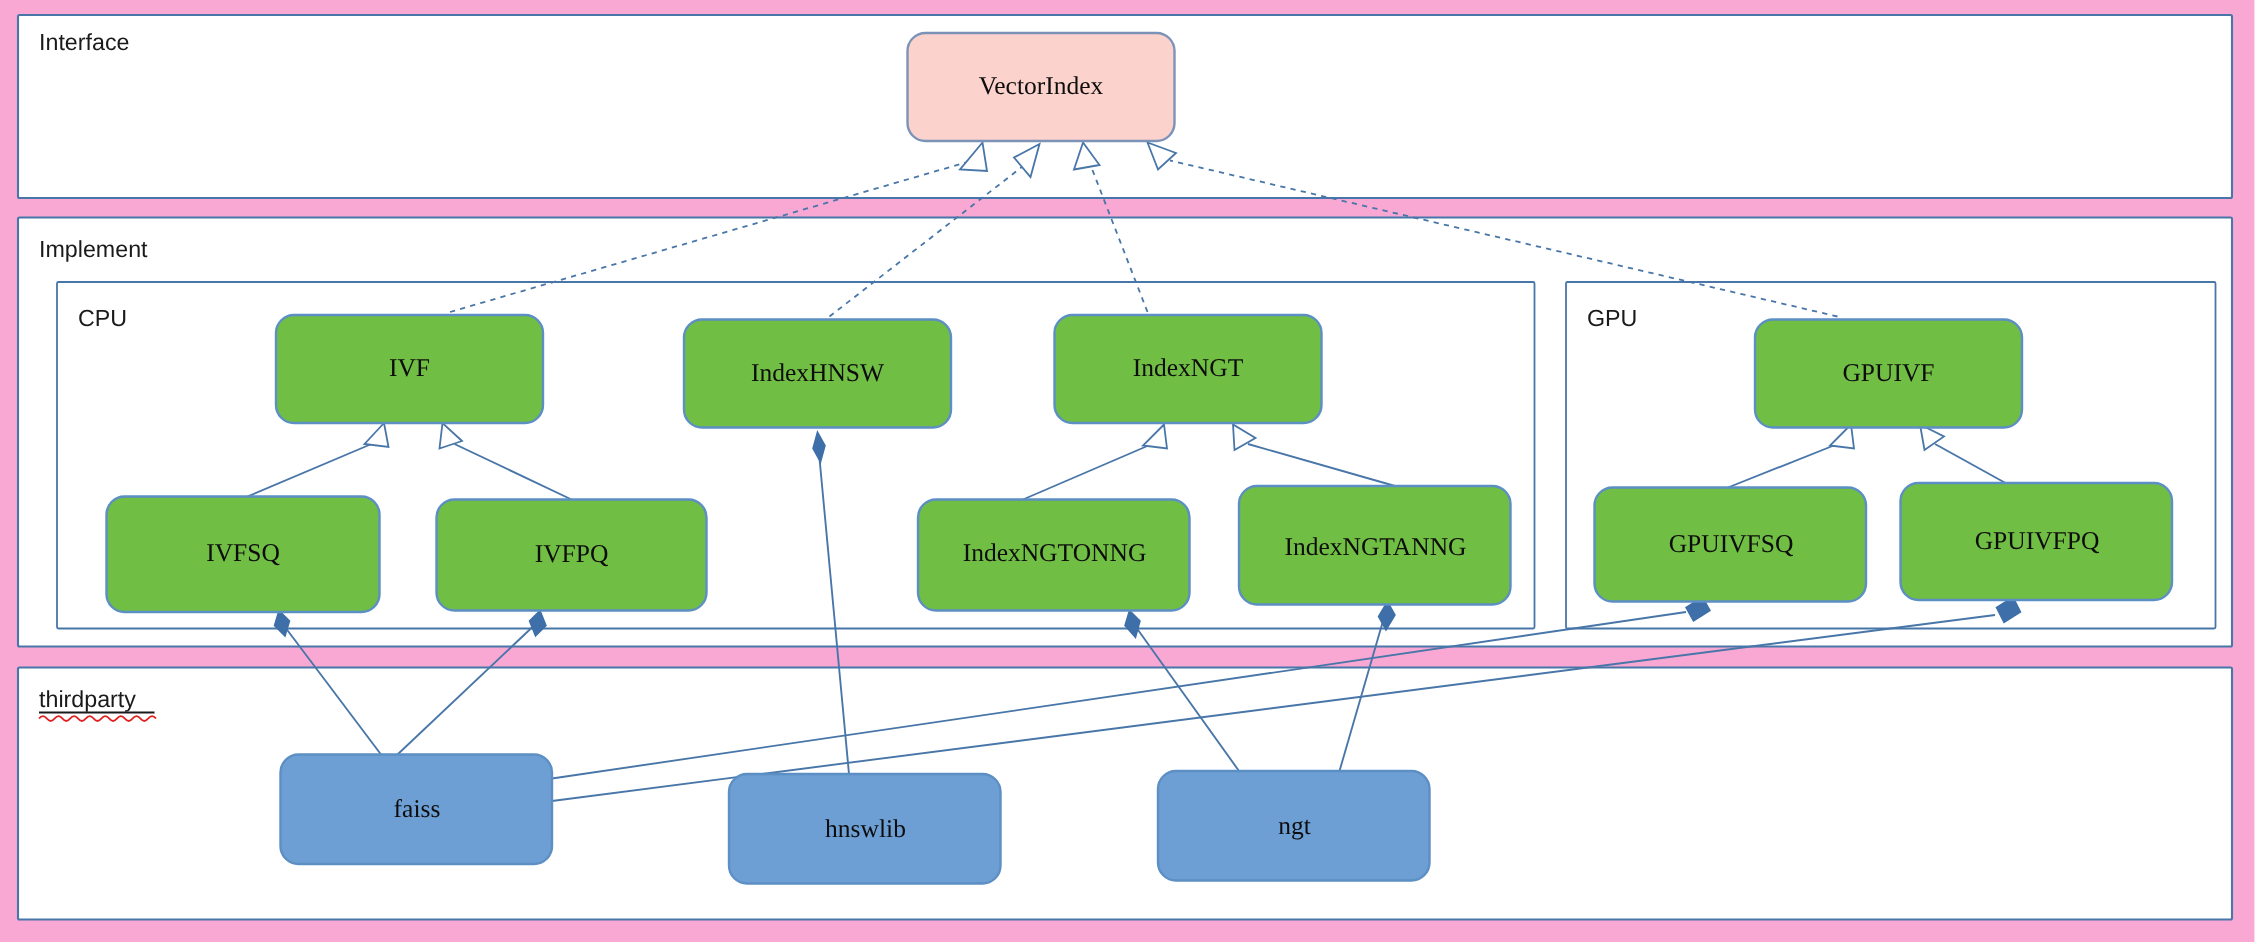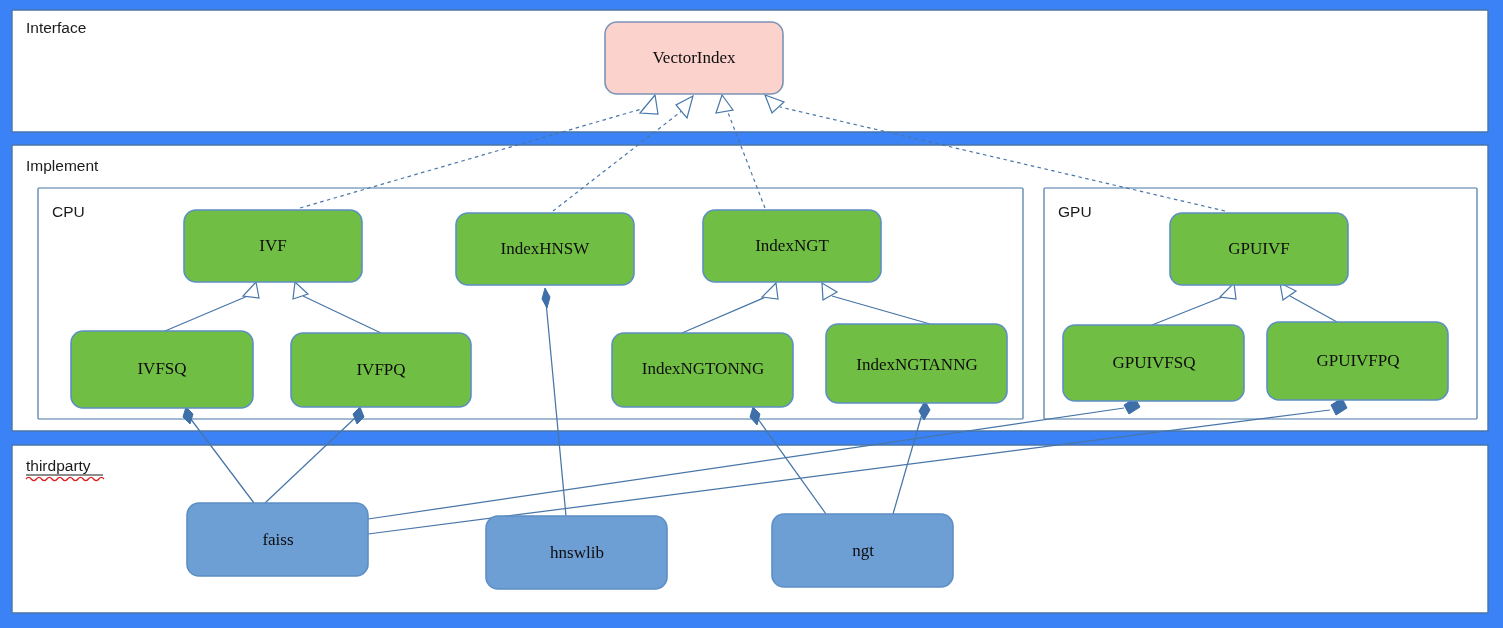--- a/index.html
+++ b/index.html
@@ -4,21 +4,21 @@
 <style>
   html, body {
     margin: 0;
     padding: 0;
     background: #ffffff;
   }
   #diagram-root {
     position: relative;
     width: 1503px;
     height: 628px;
-    background: #3b82f6;
+    background: #f9a8d4;
     font-family: "Liberation Sans", sans-serif;
     overflow: hidden;
   }
   svg.canvas {
     position: absolute;
     left: 0;
     top: 0;
     width: 1503px;
     height: 628px;
   }

